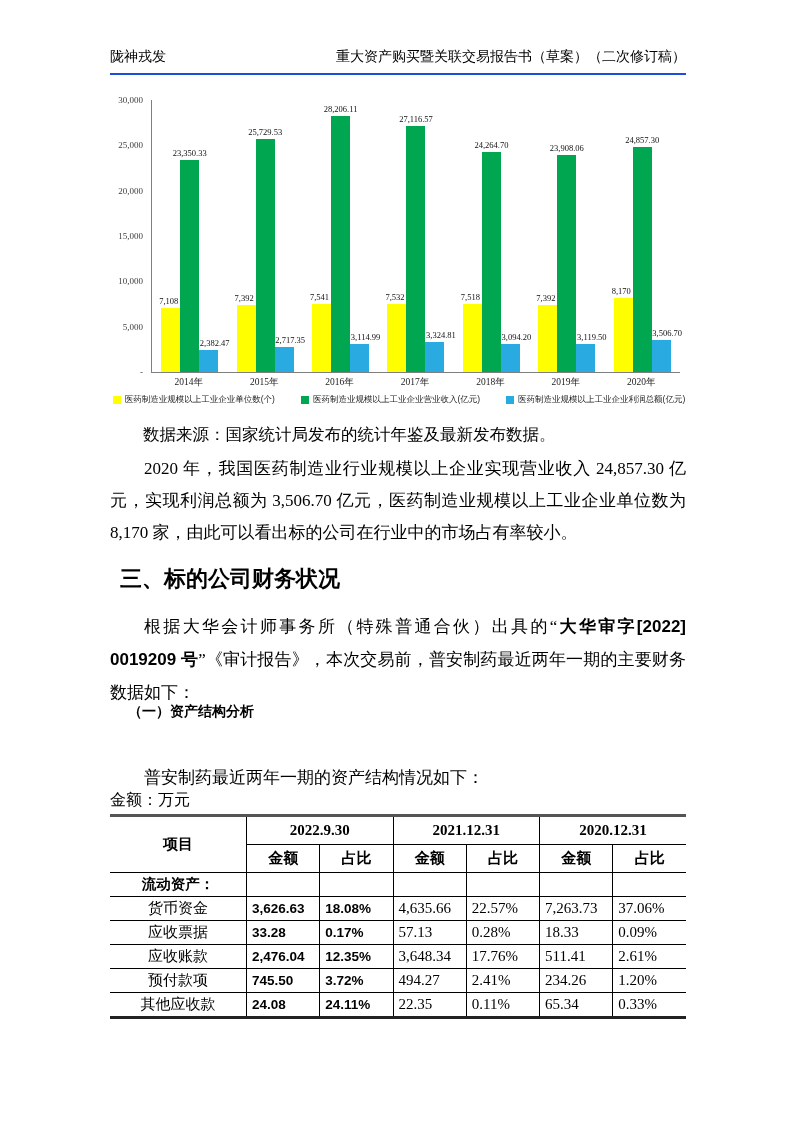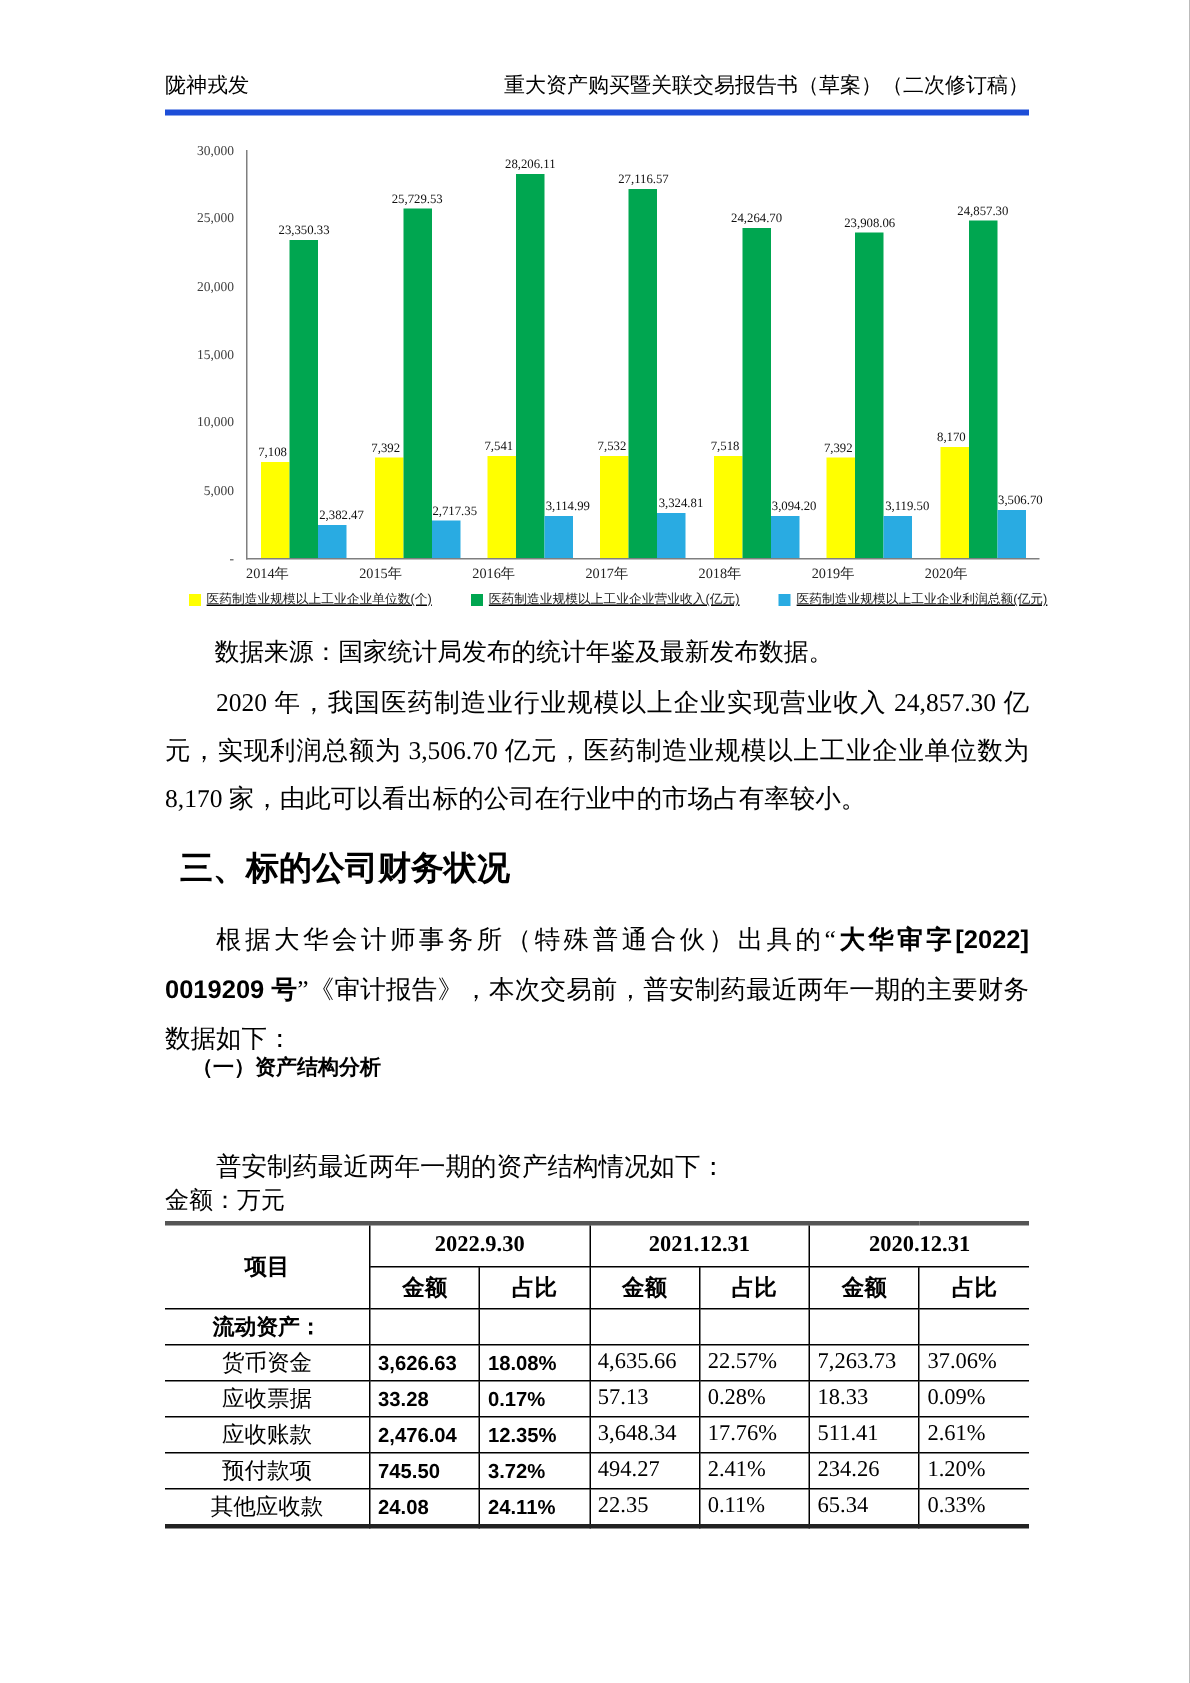--- a/index.html
+++ b/index.html
@@ -1,32 +1,32 @@
 <!DOCTYPE html>
 <html><head>
 <meta charset="utf-8">
 <style>
   html,body{margin:0;padding:0;background:#888;}
   .page{position:relative;width:793px;height:1122px;background:#fff;margin:0 auto;overflow:hidden;
         font-family:"Liberation Serif","DejaVu Serif",serif;color:#000;}
   
-  .hdr{position:absolute;top:48px;left:110px;width:576px;border-bottom:4px solid #1d4ed8;padding-bottom:7px;
+  .hdr{position:absolute;top:48px;left:110px;width:576px;border-bottom:2px solid #1d4ed8;padding-bottom:7px;
        font-size:14px;display:flex;justify-content:space-between;align-items:flex-end;}
   
-  .chart{position:absolute;top:88px;left:124px;width:576px;height:330px;}
+  .chart{position:absolute;top:88px;left:111px;width:576px;height:330px;}
   .plot{position:absolute;left:40px;top:12px;width:528px;height:272px;
         border-left:1.5px solid #7f7f7f;border-bottom:1.5px solid #7f7f7f;display:flex;}
   .ylabels{position:absolute;left:0;top:12px;width:35px;height:272px;}
   .ylabel{position:absolute;right:3px;font-size:9px;color:#404040;white-space:nowrap;}
   .group{flex:1;position:relative;display:flex;align-items:flex-end;justify-content:center;height:272px;}
   .bar{width:19px;}
   .dlabel{position:absolute;font-size:8.5px;color:#111;white-space:nowrap;transform:translateX(-50%);}
   .xlabels{position:absolute;left:40px;top:288px;width:528px;display:flex;}
-  .xlabel{flex:1;text-align:left;font-size:9.5px;color:#222;}
-  .legend{position:absolute;left:0;top:306px;width:576px;display:flex;justify-content:center;gap:26px;text-decoration:underline;}
+  .xlabel{flex:1;text-align:center;font-size:9.5px;color:#222;}
+  .legend{position:absolute;left:0;top:306px;width:576px;display:flex;justify-content:center;gap:26px;}
   .legitem{display:flex;align-items:center;gap:4px;font-size:8.5px;color:#222;
            font-family:"Liberation Sans","DejaVu Sans",sans-serif;}
   .sw{width:8px;height:8px;display:inline-block;}
   
   .src{position:absolute;top:424px;left:110px;width:576px;font-size:16.5px;text-indent:2em;}
   .para{position:absolute;left:110px;width:576px;font-size:17px;line-height:32px;
         text-align:justify;text-indent:2em;}
   .p1{top:453px;}
   .p2{top:610px;line-height:33px;}
   .p3{top:762px;}

